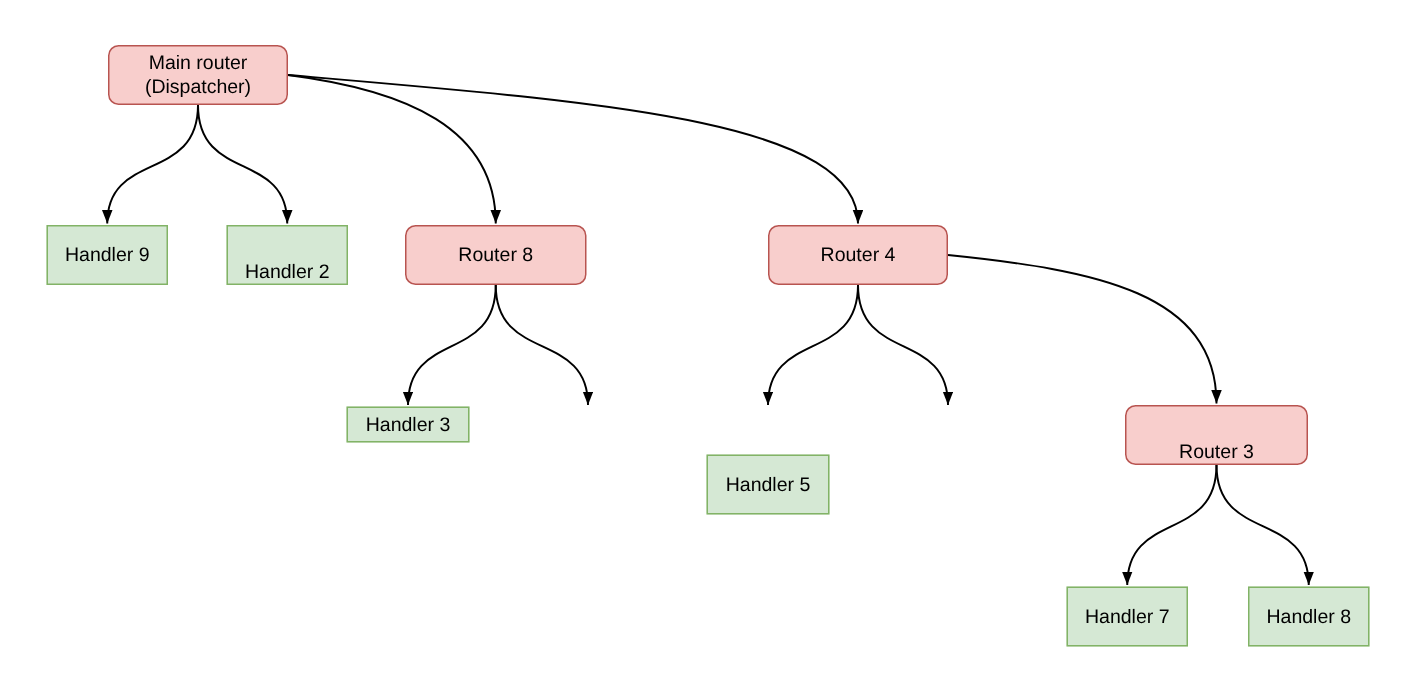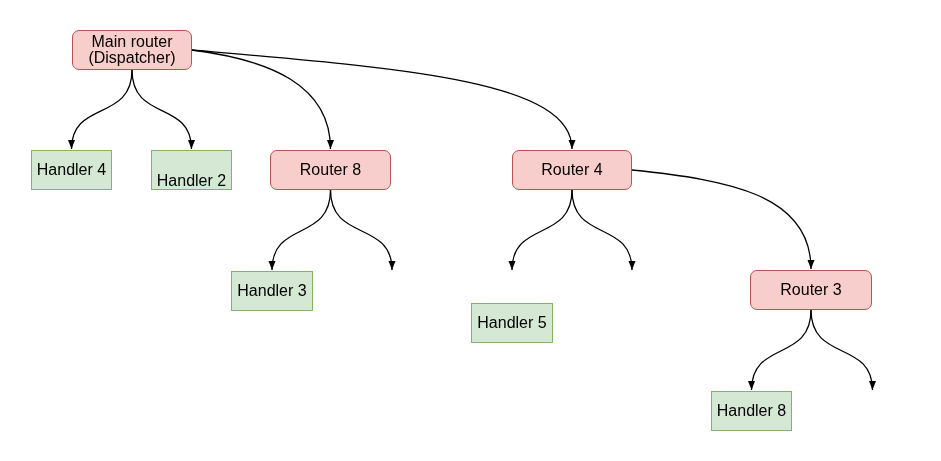--- a/index.html
+++ b/index.html
@@ -32,21 +32,21 @@
     fill: var(--edge, #000000);
     stroke: none;
   }
   .node {
     position: absolute;
     box-sizing: border-box;
     display: flex;
     align-items: center;
     justify-content: center;
     text-align: center;
-    font-size: 16px;
+    font-size: 13px;
     line-height: 16px;
     color: var(--text, #000000);
     white-space: pre-line;
   }
   .node.router {
     background: var(--router-fill, #f8cecc);
     border: 1.3px solid var(--router-stroke, #b85450);
     border-radius: 7px;
   }
   .node.handler {
@@ -77,47 +77,50 @@
     <path class="edge" d="M 811 310 C 811 362, 751.5 340, 751.5 390" marker-end="url(#arrow)"></path>
     <path class="edge" d="M 811 310 C 811 362, 872.5 340, 872.5 390" marker-end="url(#arrow)"></path>
   </svg>
 
   <div class="node router" style="left:72px; top:30px; width:120px; height:40px;">
     <span>Main router
 (Dispatcher)</span>
   </div>
 
   <div class="node handler" style="left:31px; top:150px; width:81px; height:40px;">
-    <span>Handler 4</span>
+    <span>Handler 9</span>
   </div>
 
   <div class="node handler" style="left:151px; top:150px; width:81px; height:40px;align-items:flex-end;">
     <span>Handler 2</span>
   </div>
 
   <div class="node router" style="left:270px; top:150px; width:121px; height:40px;">
     <span>Router 8</span>
   </div>
 
   <div class="node router" style="left:512px; top:150px; width:120px; height:40px;">
     <span>Router 4</span>
   </div>
 
-  <div class="node handler" style="left:231px; top:271px; width:82px; height:40px;justify-content:center;">
+  <div class="node handler" style="left:231px; top:271px; width:82px; height:24px;justify-content:center;">
     <span>Handler 3</span>
   </div>
 
 
   <div class="node handler" style="left:471px; top:271px; width:82px; height:40px;margin-top:32px;">
     <span>Handler 5</span>
   </div>
 
 
-  <div class="node router" style="left:750px; top:270px; width:122px; height:40px;">
+  <div class="node router" style="left:750px; top:270px; width:122px; height:40px;align-items:flex-end;">
     <span>Router 3</span>
   </div>
 
   <div class="node handler" style="left:711px; top:391px; width:81px; height:40px;">
+    <span>Handler 7</span>
+  </div>
+
+  <div class="node handler" style="left:832px; top:391px; width:81px; height:40px;">
     <span>Handler 8</span>
   </div>
-
 
 </div>
 
 </body></html>

